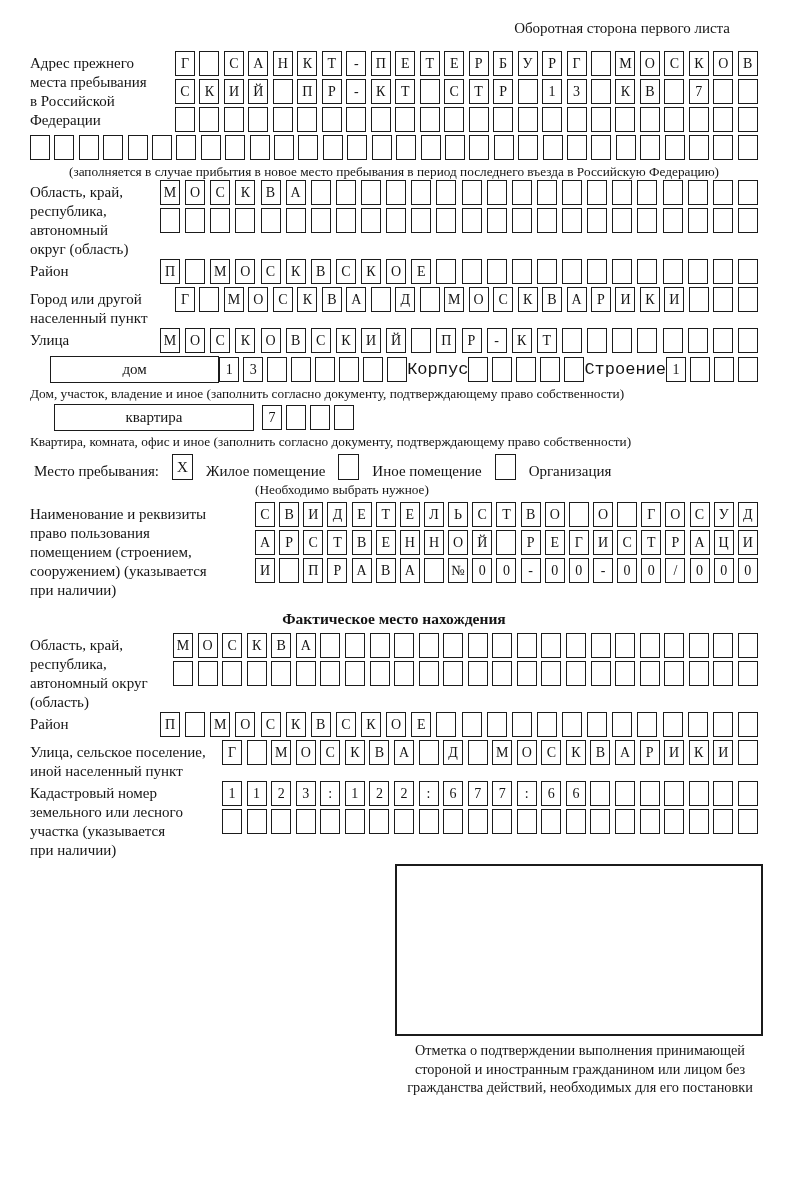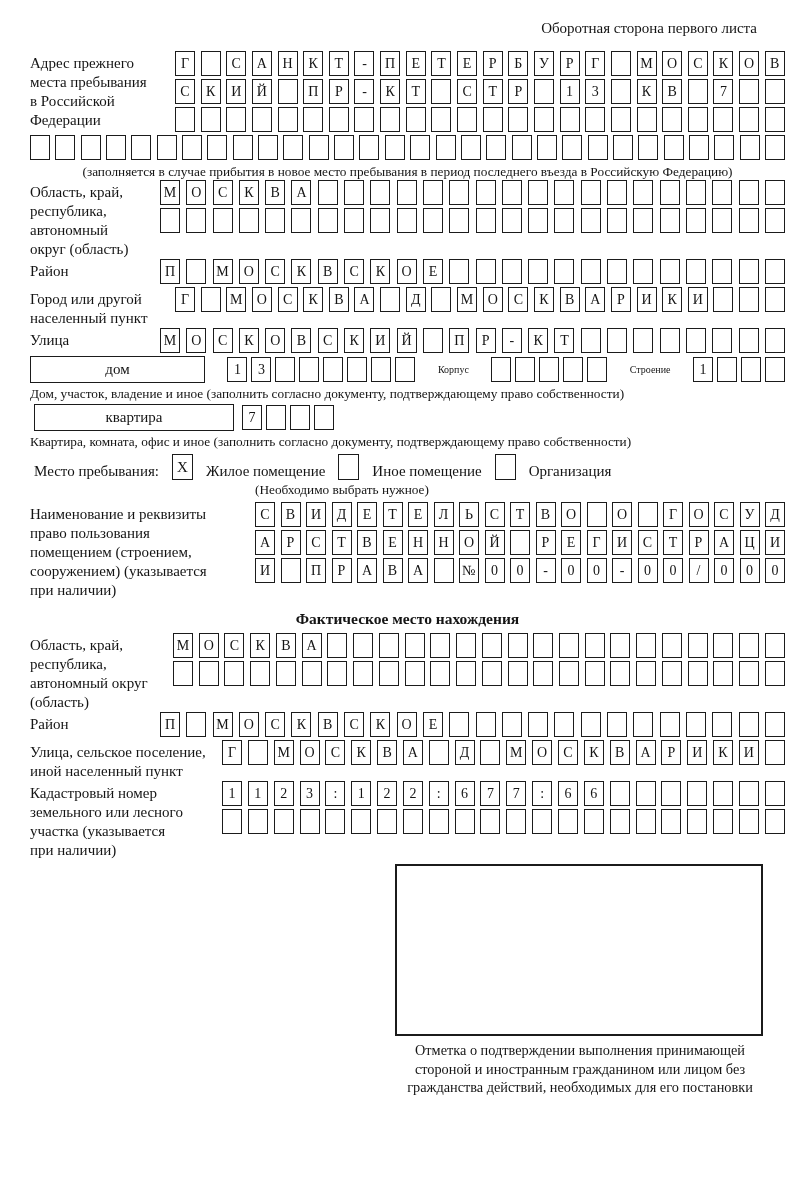--- a/index.html
+++ b/index.html
@@ -2,21 +2,21 @@
 <html><head>
 <meta charset="utf-8">
 <style>
   * { margin:0; padding:0; box-sizing:border-box; }
   html,body { background:#fff; }
   body {
     width:800px; height:1180px; margin:0 auto;
     font-family:"Liberation Serif", serif;
     color:#141414; overflow:hidden;
   }
-  .page { width:800px; height:1164px; padding:20px 15px 0 30px; }
+  .page { width:800px; height:1164px; padding:20px 42px 0 30px; }
 
   .hdr-right { text-align:right; font-size:15px; padding-right:28px; }
 
   
   .field { display:flex; align-items:flex-start; }
   .flabel { font-size:15px; line-height:19px; flex-shrink:0; padding-top:3px; }
   .w145 { width:145px; } .w130 { width:130px; } .w225 { width:225px; }
   .w143 { width:143px; } .w192 { width:192px; }
   .rows { flex:1; }
   .cellrow { display:flex; justify-content:space-between; margin-bottom:3px; }
@@ -32,25 +32,25 @@
   .fullrow { display:flex; justify-content:space-between; margin-bottom:3px; }
 
   .note { font-size:13.3px; line-height:17px; }
   .center { text-align:center; }
 
   .sec-title { text-align:center; font-weight:bold; font-size:15.5px; margin:6px 0 5px 0; }
 
   .s1 { margin-top:14px; }
 
   .dom-row { display:flex; justify-content:space-between; align-items:center; margin-bottom:2px; }
-  .wide-box { border:1.6px solid #1b1b1b; height:27px; display:flex; align-items:center; justify-content:center; font-size:15px; }
+  .wide-box { border:1.6px solid #1b1b1b; height:27px; display:flex; align-items:center; justify-content:center; font-size:15px;margin-left:20px; }
   .dom-box { width:175px; }
   .kv-box  { width:200px; }
   .cells-g { display:flex; gap:4px; }
-  .inline-lbl { font-size:10px; }
+  .inline-lbl { font-size:17px;font-family:Liberation Mono, monospace; }
 
   .kv-row { display:flex; align-items:center; gap:8px; margin:2px 0 2px 4px; }
 
   .mesto-row { display:flex; align-items:flex-end; gap:13px; font-size:15px; margin:4px 0 1px 4px; }
   .mesto-note { margin-left:225px; }
 
   .doc-field { margin-top:4px; }
 
   .s3-note { text-align:center; font-size:13.3px; line-height:18px; }
   .s3-title { margin-top:10px; }

